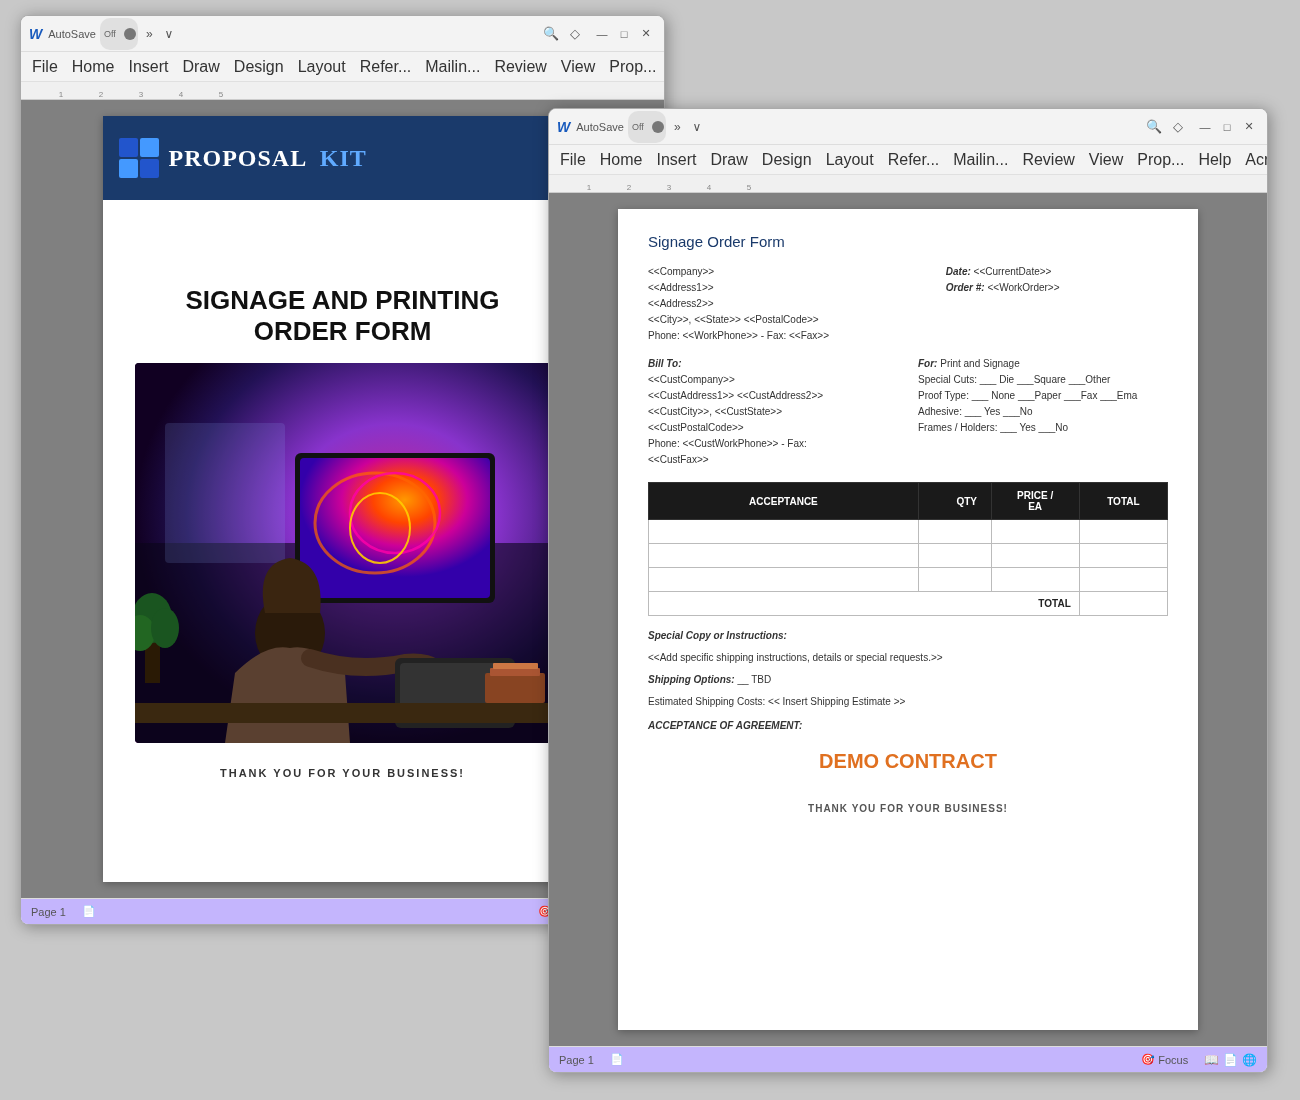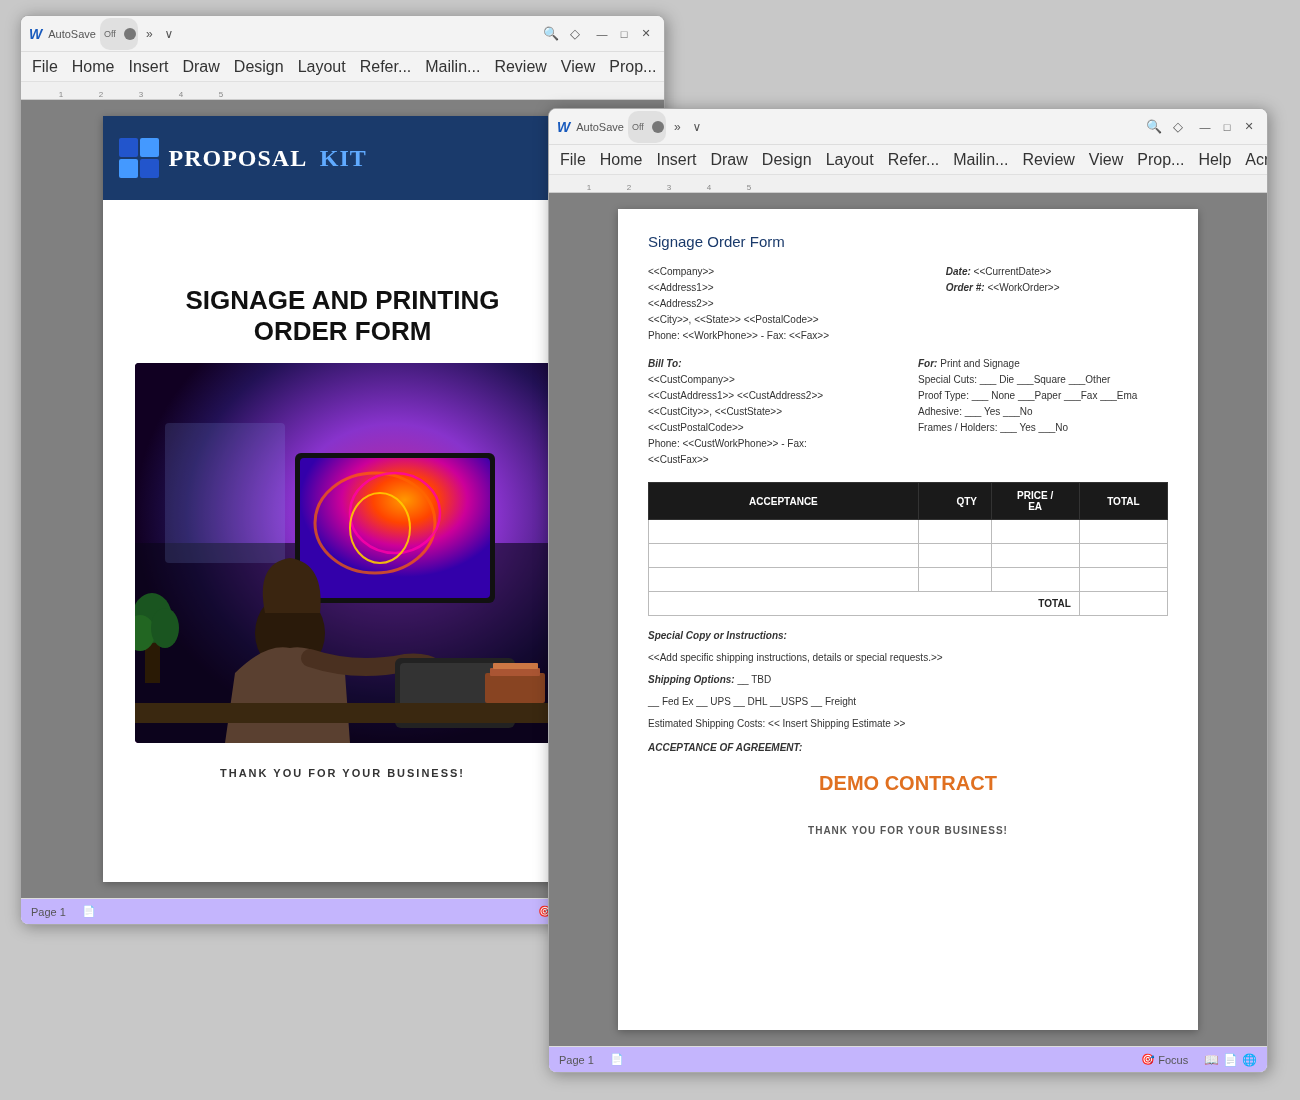--- a/index.html
+++ b/index.html
@@ -652,23 +652,20 @@
         </table>
 
         <div class="section-text">
           <span class="section-label">Special Copy or Instructions:</span>
         </div>
         <div class="section-text">&lt;&lt;Add specific shipping instructions, details or special requests.&gt;&gt;</div>
         <div class="section-text">
           <span class="section-label">Shipping Options: </span>
           <span>__ TBD</span>
         </div>
-        <div class="section-text" style="margin-top:6px;">
-          <span>__ Fed Ex   __ UPS  __ DHL  __USPS  __ Freight</span>
-        </div>
         <div class="section-text">
           <span>Estimated Shipping Costs: &lt;&lt; Insert Shipping Estimate &gt;&gt;</span>
         </div>
         <div class="section-text" style="margin-top:8px;">
           <span class="section-label">ACCEPTANCE OF AGREEMENT:</span>
         </div>
 
         <div class="demo-contract">DEMO CONTRACT</div>
 
         <div class="cover-footer-text" style="margin-top:30px; color:#555; font-size:10px; letter-spacing:1px;">THANK YOU FOR YOUR BUSINESS!</div>

